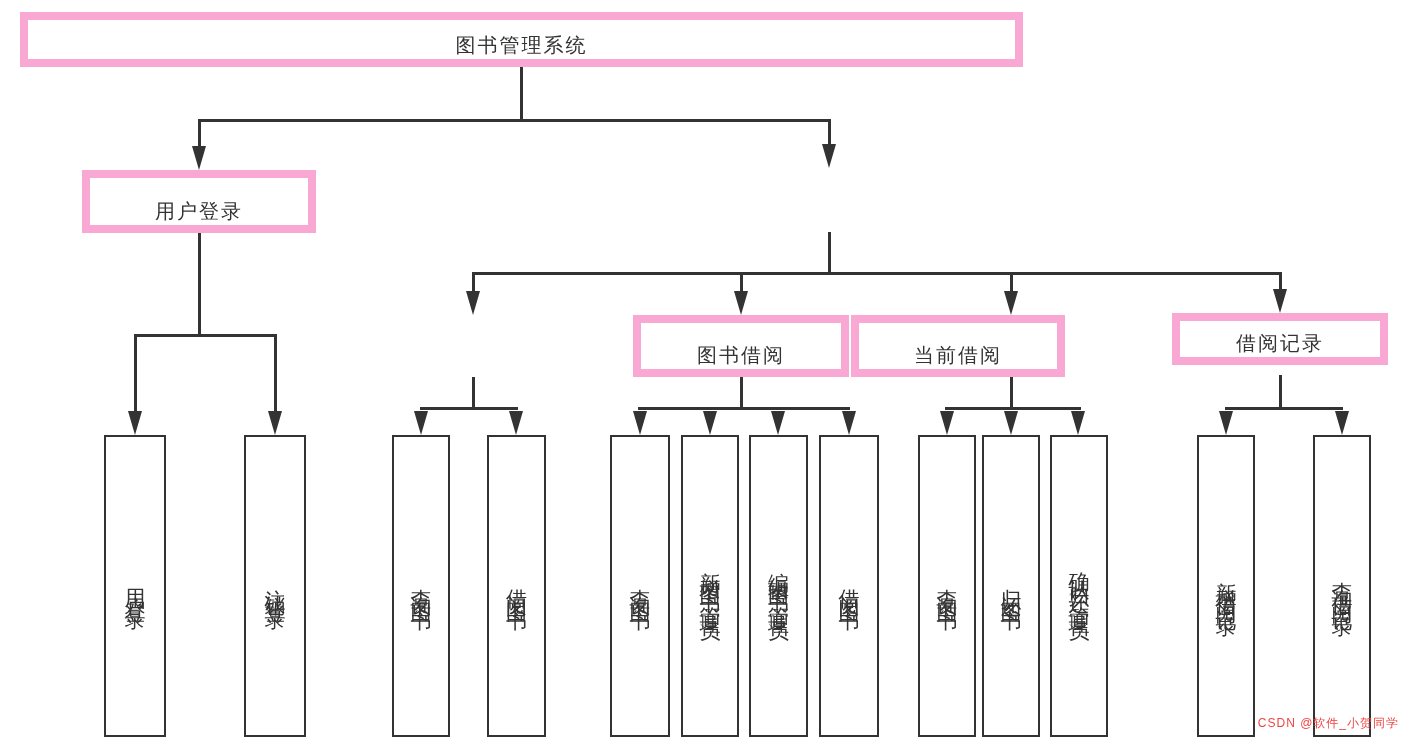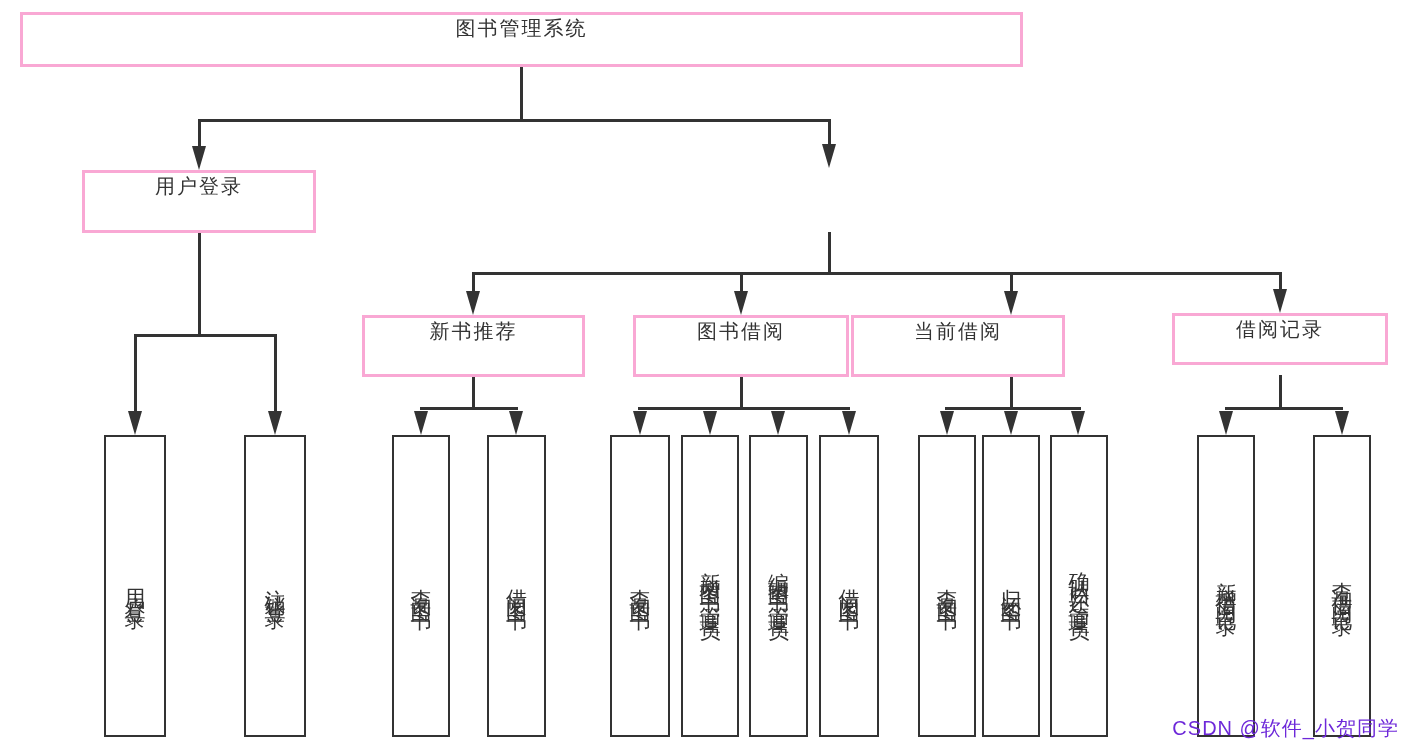--- a/index.html
+++ b/index.html
@@ -9,23 +9,23 @@
     height:747px;
     background:#ffffff;
     font-family:"Liberation Sans","DejaVu Sans",sans-serif;
     color:#333333;
     overflow:hidden;
   }
   .box{
     position:absolute;
     box-sizing:border-box;
     background:#ffffff;
-    border:3px solid #f9a8d4;
+    border:8px solid #f9a8d4;
     display:flex;
-    align-items:flex-start;
+    align-items:flex-end;
     justify-content:center;
     font-size:20px;
     letter-spacing:2px;
     color:#333333;
     z-index:2;
   }
   .vbox{
     position:absolute;
     box-sizing:border-box;
     background:#ffffff;
@@ -44,23 +44,23 @@
   .arrow{
     position:absolute;width:0;height:0;z-index:1;
     border-left:7px solid transparent;
     border-right:7px solid transparent;
     border-top:24px solid #333333;
   }
   .watermark{
     position:absolute;
     right:6px;
     top:715px;
-    font-size:20px;
+    font-size:12px;
     letter-spacing:1px;
-    color:#6d28d9;
+    color:#ef4444;
     z-index:3;
     white-space:nowrap;
   }
 </style>
 </head>
 <body>
 
 <div class="canvas">
 
   <div class="box" style="left:20px;top:12px;width:1003px;height:55px;">
@@ -89,23 +89,20 @@
   <div class="hline" style="left:472px;top:272px;width:810px;"></div>
   <div class="vline" style="left:472px;top:272px;height:22px;"></div>
   <div class="vline" style="left:740px;top:272px;height:22px;"></div>
   <div class="vline" style="left:1010px;top:272px;height:22px;"></div>
   <div class="vline" style="left:1279px;top:272px;height:20px;"></div>
   <div class="arrow" style="left:466px;top:291px;"></div>
   <div class="arrow" style="left:734px;top:291px;"></div>
   <div class="arrow" style="left:1004px;top:291px;"></div>
   <div class="arrow" style="left:1273px;top:289px;"></div>
 
-  <div class="box" style="left:362px;top:315px;width:223px;height:62px;">
-    <span>新书推荐</span>
-  </div>
   <div class="box" style="left:633px;top:315px;width:216px;height:62px;font-family:Liberation Serif, serif;">
     <span>图书借阅</span>
   </div>
   <div class="box" style="left:851px;top:315px;width:214px;height:62px;">
     <span>当前借阅</span>
   </div>
   <div class="box" style="left:1172px;top:313px;width:216px;height:52px;">
     <span>借阅记录</span>
   </div>
 

